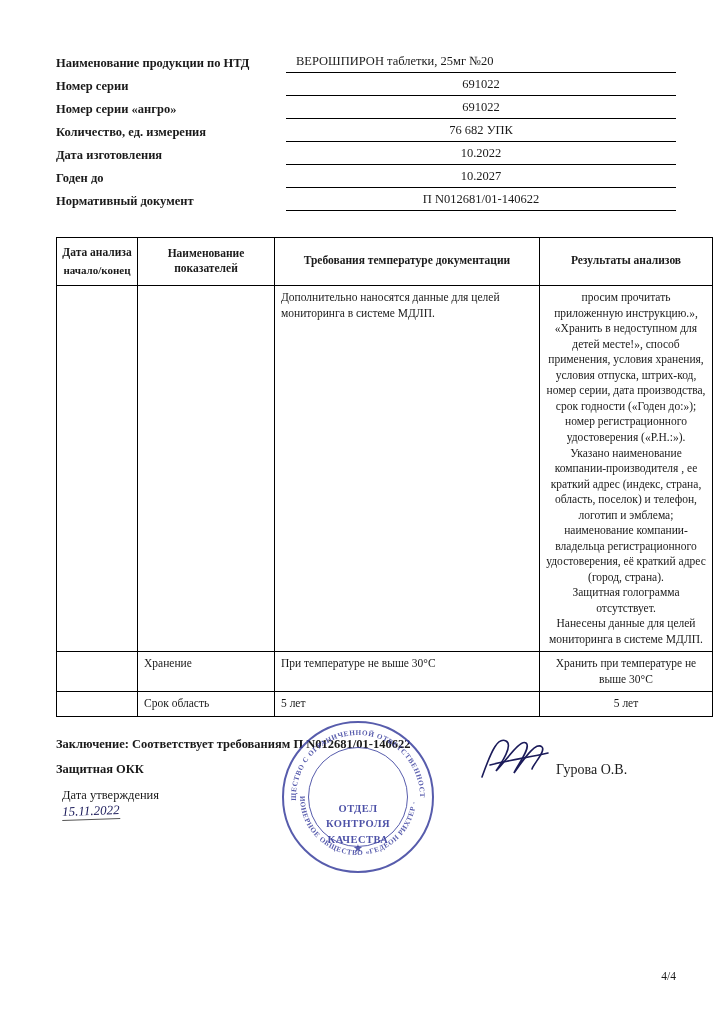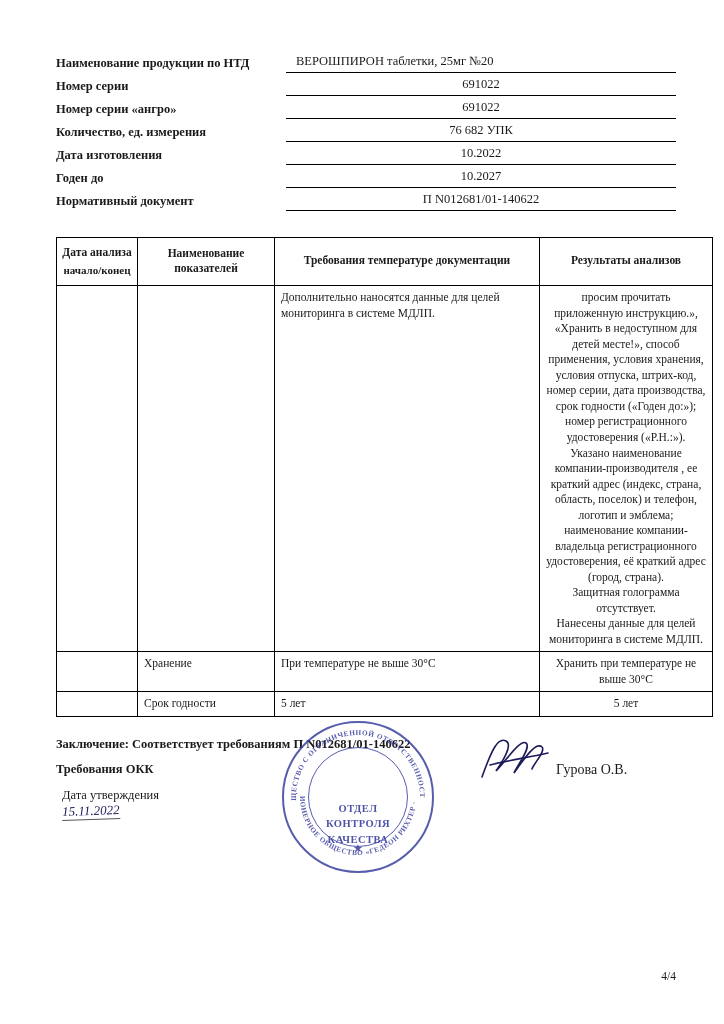--- a/index.html
+++ b/index.html
@@ -298,39 +298,39 @@
         <td class="col-date"></td>
         <td class="col-name">Хранение</td>
         <td class="col-req cell-left">При температуре не выше 30°С</td>
         <td class="col-res">
           <p class="res-para">Хранить при температуре не выше 30°С</p>
         </td>
       </tr>
 
       <tr>
         <td class="col-date"></td>
-        <td class="col-name">Срок годности</td>
+        <td class="col-name">Срок область</td>
         <td class="col-req cell-left">5 лет</td>
         <td class="col-res">
           <p class="res-para">5 лет</p>
         </td>
       </tr>
 
     </tbody>
   </table>
 
   <div class="footer">
 
     <div class="concl">
       <span class="concl-label">Заключение:</span>
       <span>Соответствует требованиям П N012681/01-140622</span>
     </div>
 
     <div class="sign-row">
-      <div class="sign-title">Требования ОКК</div>
+      <div class="sign-title">Защитная ОКК</div>
       <div class="sign-name">Гурова О.В.</div>
     </div>
 
     <div class="date-row">
       <span>Дата утверждения</span>
       <span class="date-hand">15.11.2022</span>
     </div>
 
     <div class="stamp">
       <div class="ring-outer"></div>

